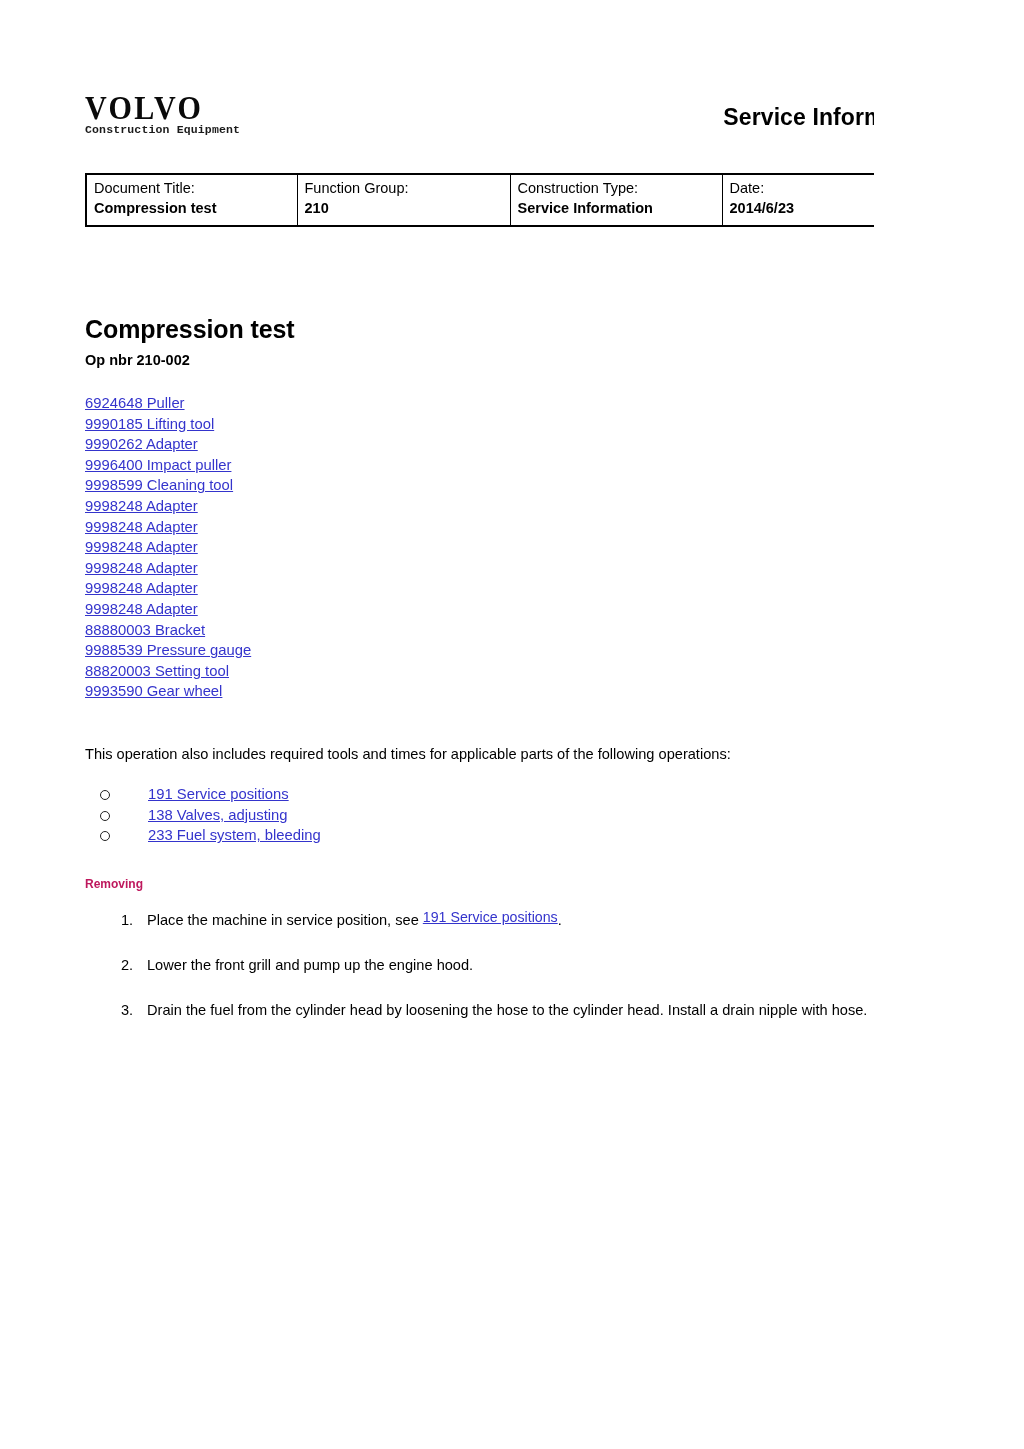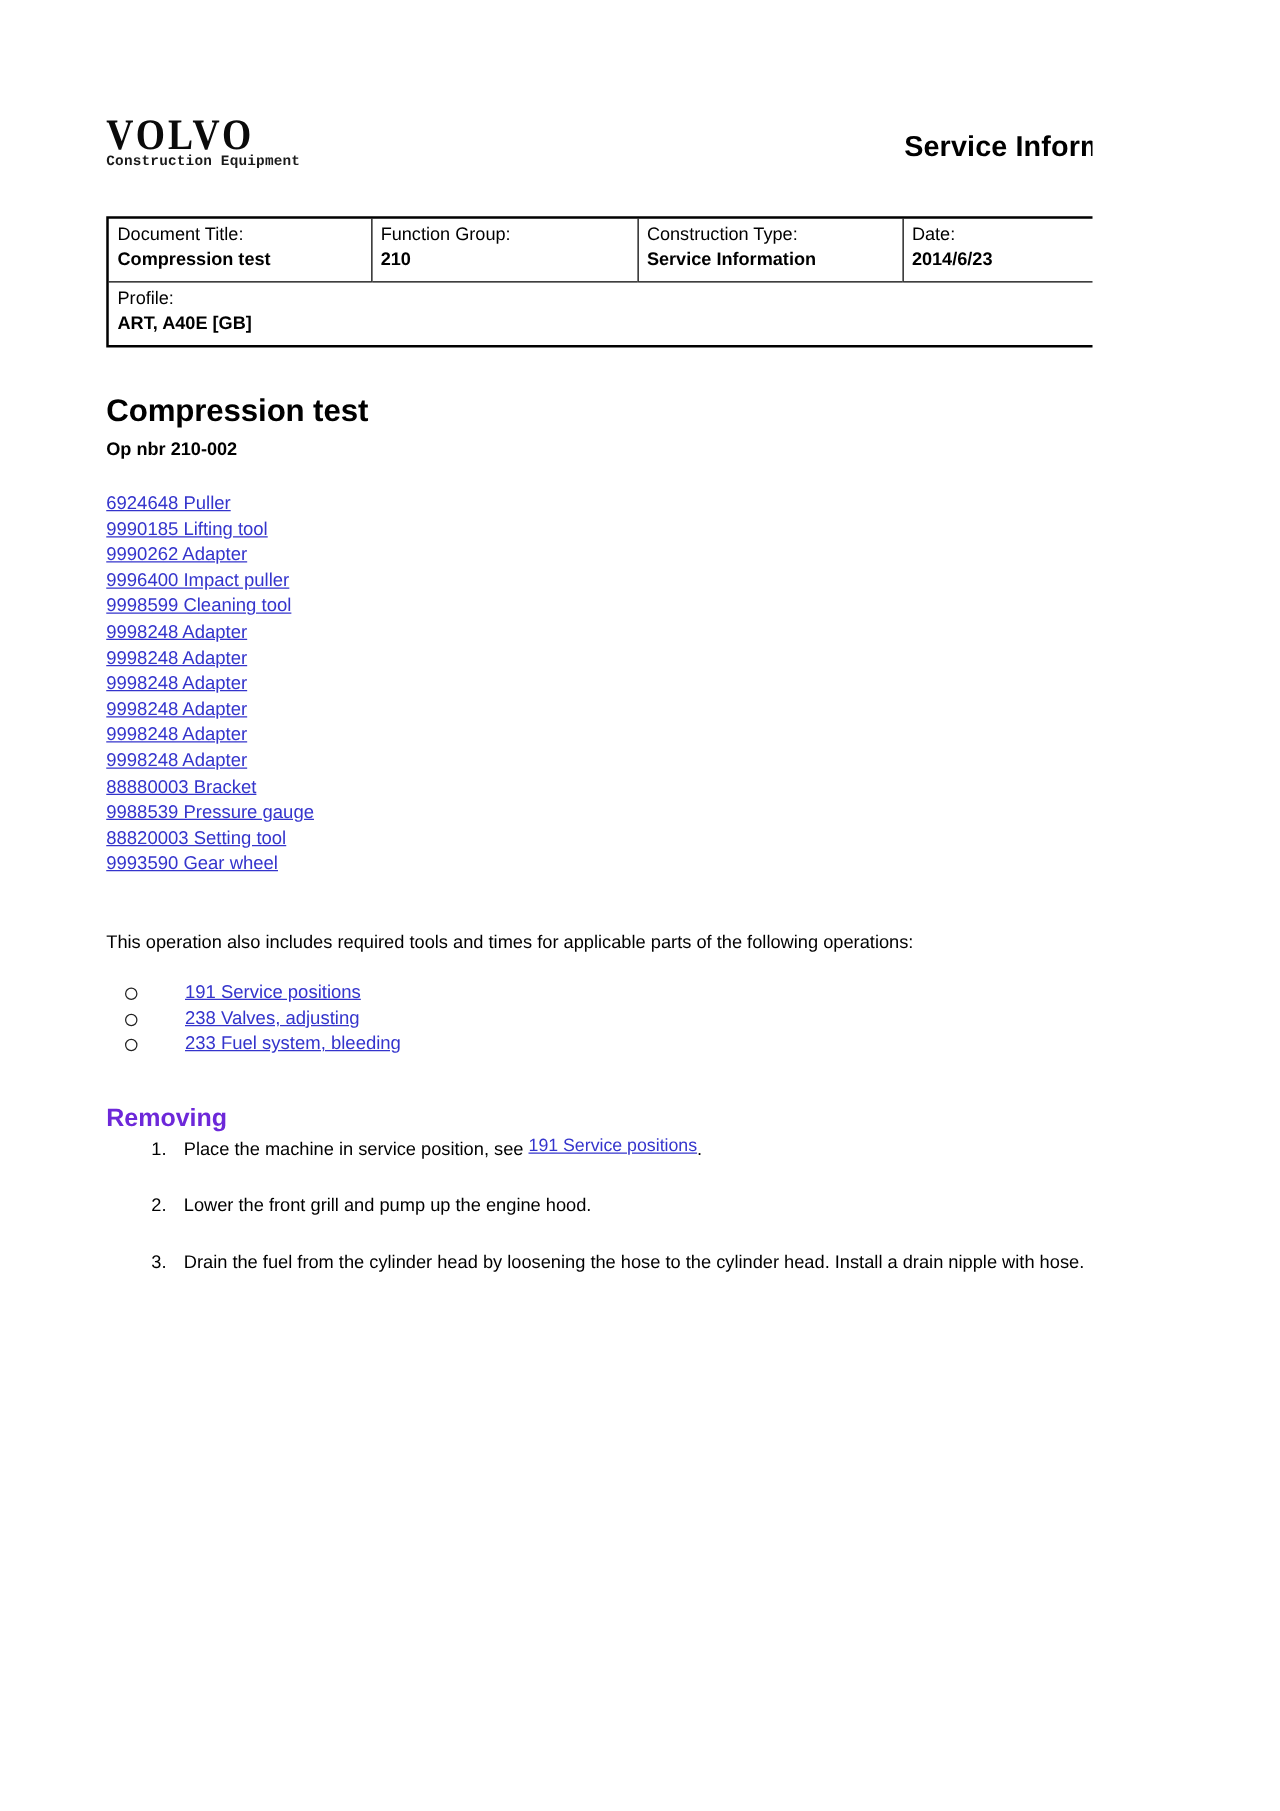--- a/index.html
+++ b/index.html
@@ -184,23 +184,23 @@
     height: 8px;
     border: 1.4px solid #222;
     border-radius: 50%;
     box-sizing: content-box;
   }
 
   .section-heading {
     position: absolute;
     left: 85px;
     top: 855px;
-    font-size: 20px;
-    font-weight: bold;
-    color: #6d28d9;
+    font-size: 12px;
+    font-weight: bold;
+    color: #be185d;
   }
 
   .steps-list {
     position: absolute;
     left: 85px;
     top: 898px;
     margin: 0;
     padding: 0;
     list-style: none;
     width: 860px;
@@ -258,26 +258,20 @@
           </td>
           <td style="width:212px;">
             <div class="cell-label">Construction Type:</div>
             <div class="cell-value">Service Information</div>
           </td>
           <td>
             <div class="cell-label">Date:</div>
             <div class="cell-value">2014/6/23</div>
           </td>
         </tr>
-        <tr class="meta-row-2">
-          <td colspan="4">
-            <div class="cell-label">Profile:</div>
-            <div class="cell-value">ART, A40E [GB]</div>
-          </td>
-        </tr>
       </tbody>
     </table>
   </div>
 
   <h1 class="doc-title">Compression test</h1>
   <div class="op-nbr">Op nbr 210-002</div>
 
   <ul class="tools-list" id="tools-list">
       <li><a class="doclink">6924648 Puller</a></li>
       <li><a class="doclink">9990185 Lifting tool</a></li>
@@ -293,21 +287,21 @@
       <li><a class="doclink">88880003 Bracket</a></li>
       <li><a class="doclink">9988539 Pressure gauge</a></li>
       <li><a class="doclink">88820003 Setting tool</a></li>
       <li><a class="doclink">9993590 Gear wheel</a></li>
     </ul>
 
   <div class="intro-para">This operation also includes required tools and times for applicable parts of the following operations:</div>
 
   <ul class="ops-list" id="ops-list">
       <li><span class="bullet-circle"></span><a class="doclink">191 Service positions</a></li>
-      <li><span class="bullet-circle"></span><a class="doclink">238 Valves, adjusting</a></li>
+      <li><span class="bullet-circle"></span><a class="doclink">138 Valves, adjusting</a></li>
       <li><span class="bullet-circle"></span><a class="doclink">233 Fuel system, bleeding</a></li>
     </ul>
 
   <h2 class="section-heading">Removing</h2>
 
   <ol class="steps-list" id="steps-list">
       <li><span class="step-num">1.</span><span>Place the machine in service position, see </span><a class="inline-link">191 Service positions</a><span>.</span></li>
       <li><span class="step-num">2.</span><span>Lower the front grill and pump up the engine hood.</span></li>
       <li><span class="step-num">3.</span><span>Drain the fuel from the cylinder head by loosening the hose to the cylinder head. Install a drain nipple with hose.</span></li>
     </ol>

